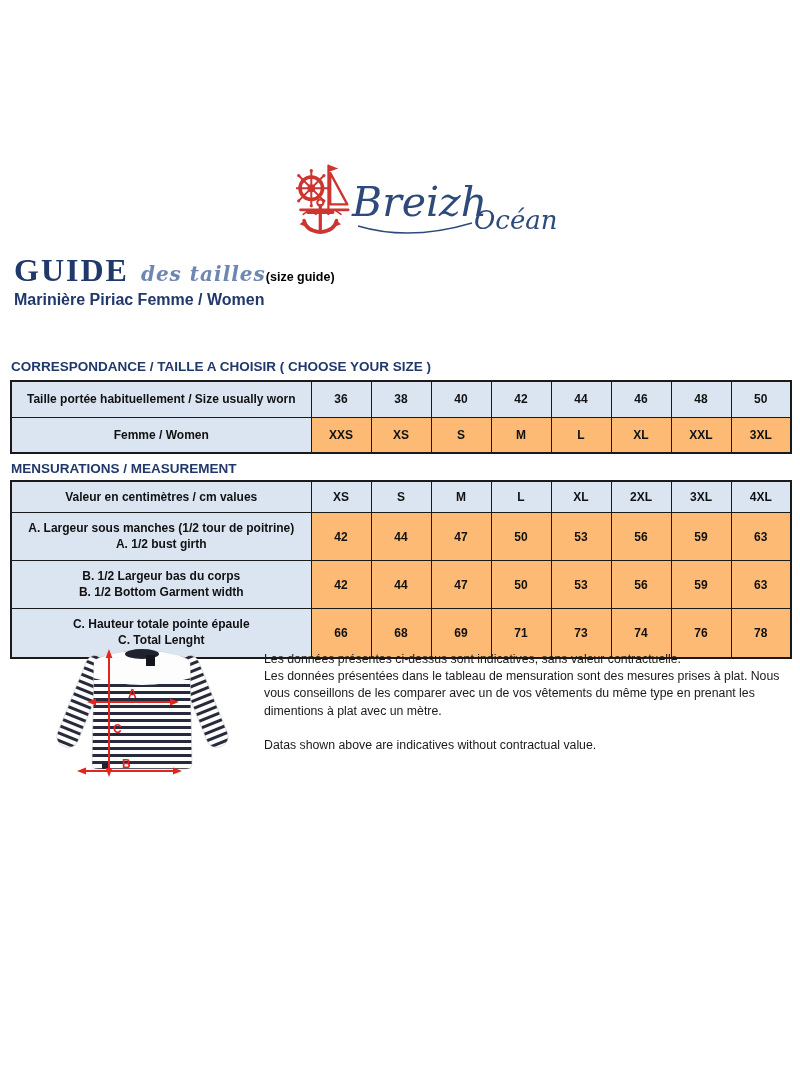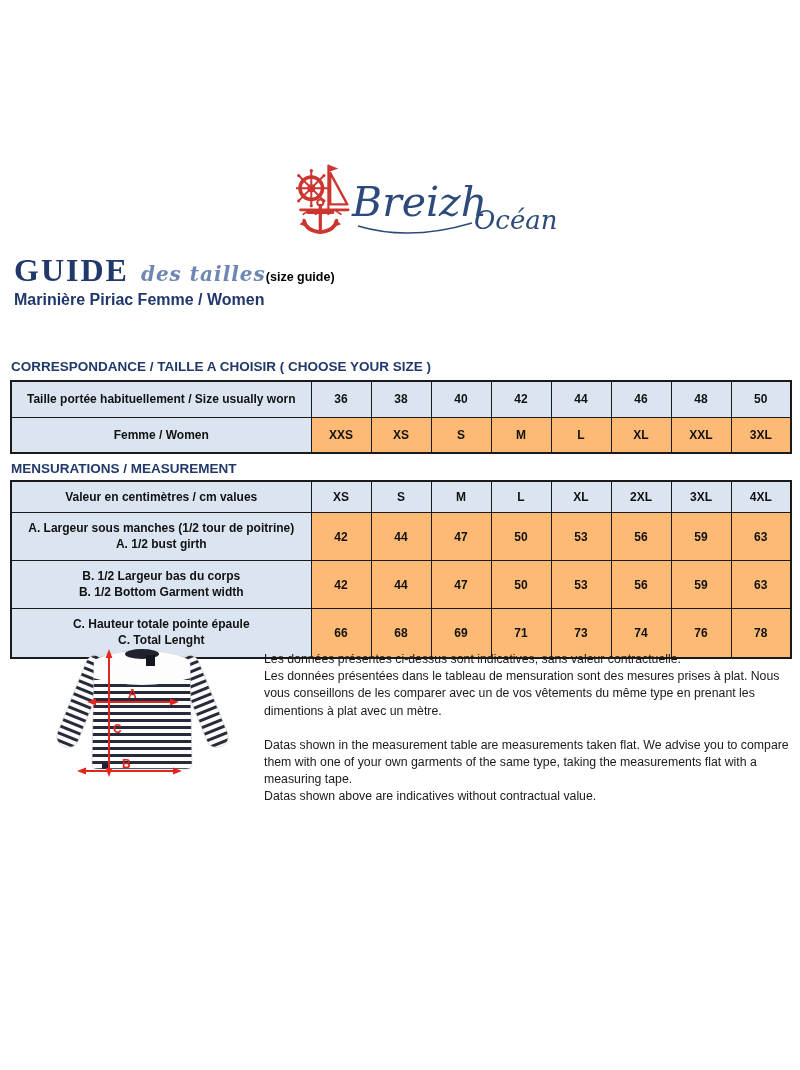--- a/index.html
+++ b/index.html
@@ -259,17 +259,16 @@
       <text x="78" y="58">A</text>
       <text x="63" y="93">C</text>
       <text x="72" y="128">B</text>
     </g>
   </svg>
 
   <div class="notes">
     <p class="para">Les données présentes ci-dessus sont indicatives, sans valeur contractuelle.</p>
     <p class="para">Les données présentées dans le tableau de mensuration sont des mesures prises à plat. Nous vous conseillons de les comparer avec un de vos vêtements du même type en prenant les dimentions à plat avec un mètre.</p>
     <div class="gap"></div>
-    <p class="para">Datas shown in the measurement table are measurements taken flat. We advise you to compare them with one of your own garments of the same type, taking the measurements flat with a measuring tape.</p>
     <p class="para">Datas shown above are indicatives without contractual value.</p>
   </div>
 
 </div>
 
 </body></html>

